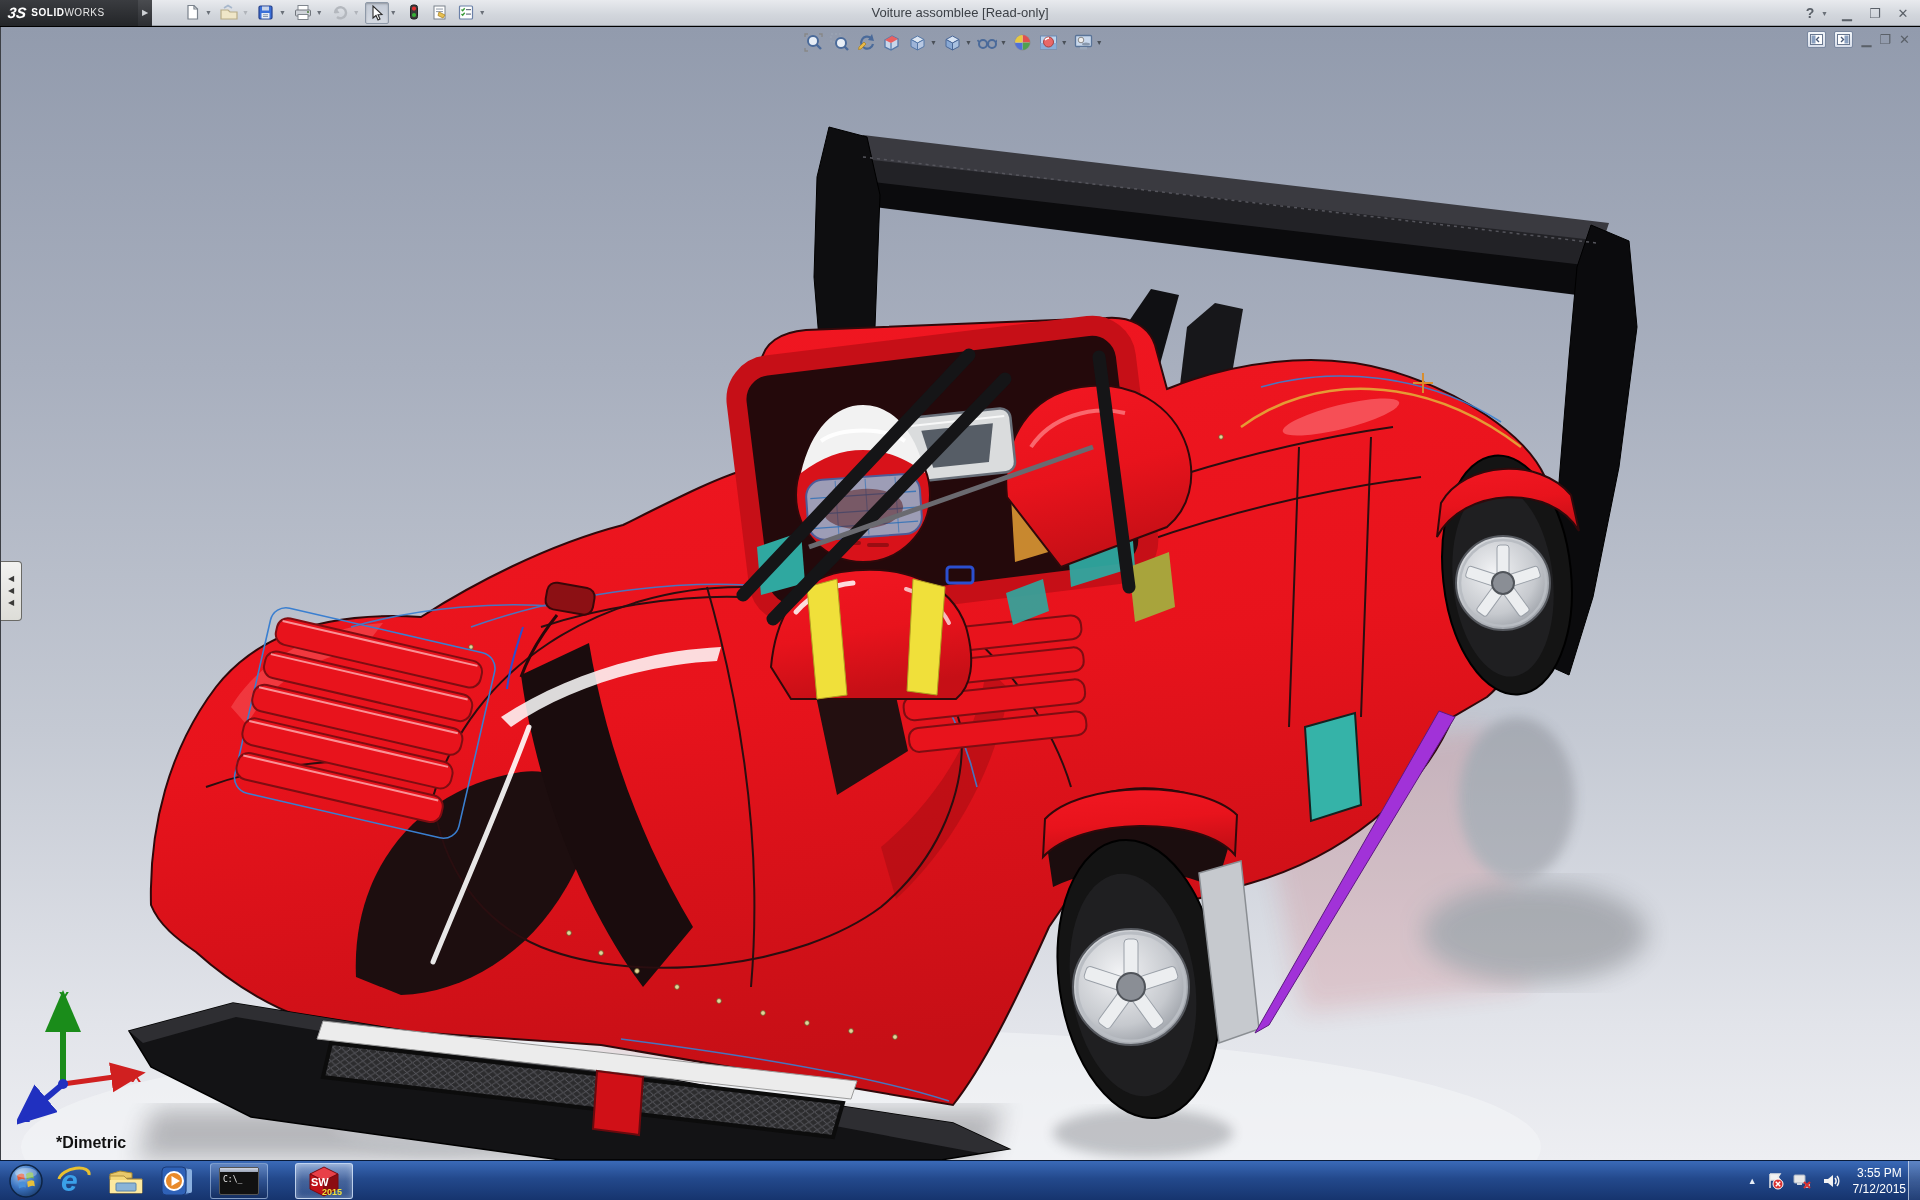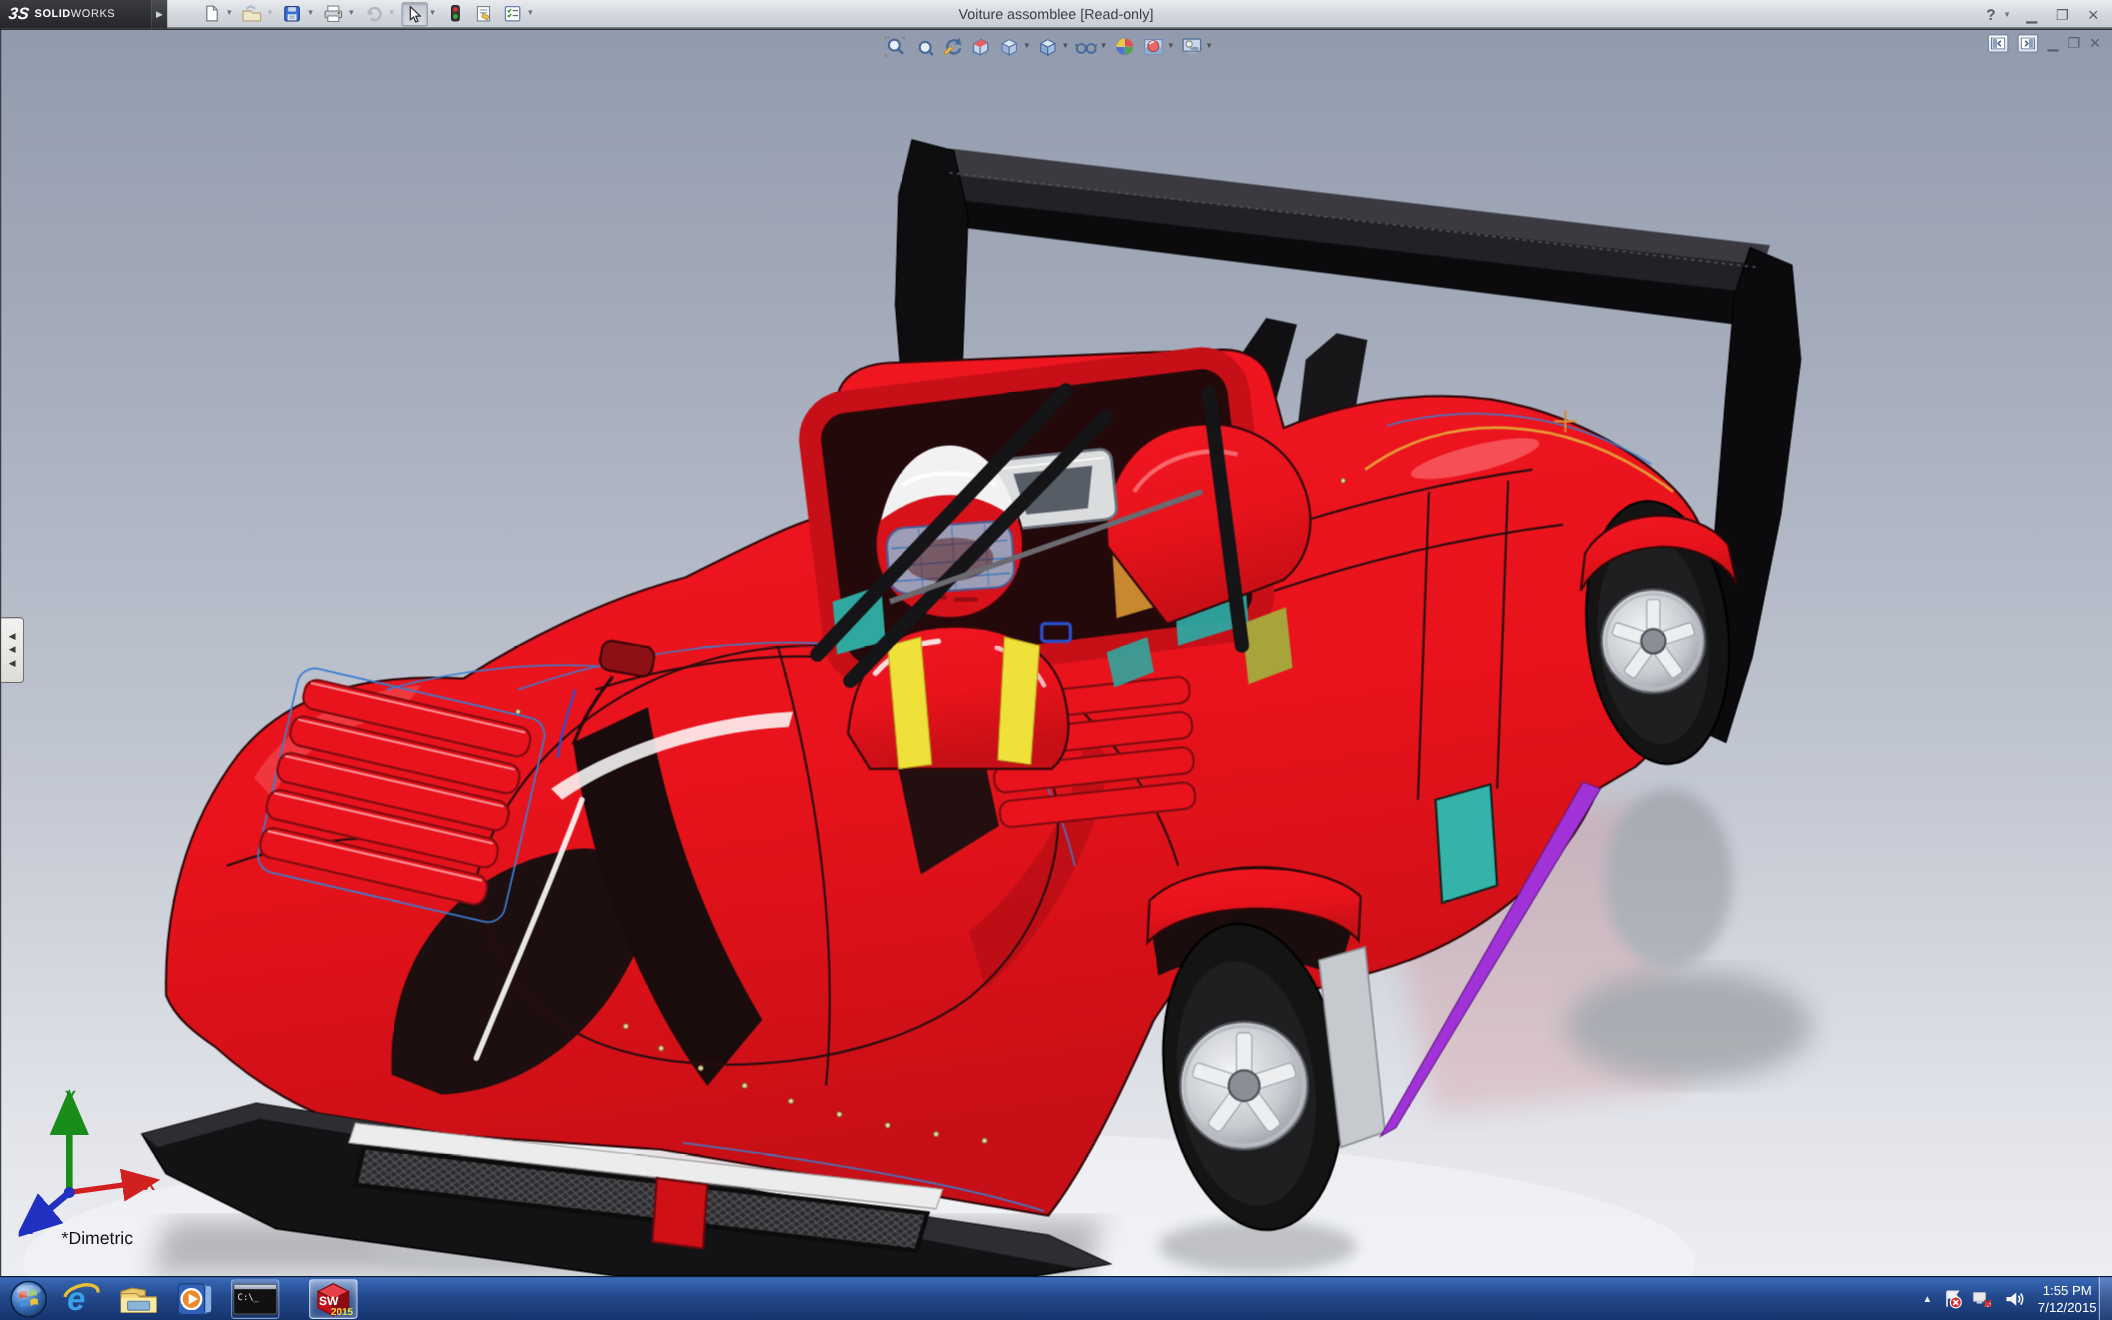--- a/index.html
+++ b/index.html
@@ -45,31 +45,31 @@
   .pane-btn{width:19px;height:17px;border:1px solid #7a88a0;border-radius:2px;
     background:linear-gradient(#f2f5f9,#d8deea);display:flex;align-items:center;justify-content:center;}
   .doc-glyph{color:#5a6068;font-size:13px;line-height:1;}
 
   
   .left-tab{position:absolute;left:0;top:534px;width:21px;height:60px;
     background:linear-gradient(#f2f2f0,#ddddd8);border:1px solid #6a6a66;border-left:none;
     border-radius:0 4px 4px 0;display:flex;flex-direction:column;align-items:center;justify-content:center;gap:4px;}
   .left-tab span{color:#3a3a38;font-size:8px;line-height:1;}
 
-  .view-label{position:absolute;left:55px;bottom:24px;font-size:16px;font-weight:normal;color:#111;}
+  .view-label{position:absolute;left:55px;bottom:8px;font-size:16px;font-weight:bold;color:#111;}
 
   .triad{position:absolute;left:16px;bottom:30px;}
 
   
   .taskbar{position:absolute;left:0;top:1160px;width:1920px;height:40px;
     background:linear-gradient(#3a6ab8 0%,#23498c 45%,#16346e 100%);
     border-top:1px solid #0a1c3a;display:flex;align-items:center;}
   .start-orb{width:44px;height:40px;display:flex;align-items:center;justify-content:center;margin-left:4px;}
   .tb-item{width:52px;height:40px;display:flex;align-items:center;justify-content:center;}
-  .tb-app{width:44px;height:36px;margin:2px 2px 2px 6px;border:1px solid rgba(180,205,240,.55);border-radius:3px;
+  .tb-app{width:58px;height:36px;margin:2px 2px 2px 6px;border:1px solid rgba(180,205,240,.55);border-radius:3px;
     background:linear-gradient(rgba(255,255,255,.22),rgba(255,255,255,.06) 50%,rgba(0,0,0,.12));
     display:flex;align-items:center;justify-content:center;}
   .tb-app.active{background:linear-gradient(rgba(255,255,255,.42),rgba(255,255,255,.16) 50%,rgba(120,160,220,.25));
     border-color:rgba(220,235,255,.8);box-shadow:inset 0 0 6px rgba(255,255,255,.35);margin-left:25px;}
   .tray{position:absolute;right:14px;top:0;height:40px;display:flex;align-items:center;gap:9px;}
   .tray-up{color:#e8eef6;font-size:9px;}
   .clock{color:#fff;font-size:12px;text-align:center;line-height:1.35;margin-left:4px;}
   .show-desktop{position:absolute;right:0;top:0;width:12px;height:40px;border-left:1px solid rgba(220,230,245,.7);
     background:linear-gradient(rgba(255,255,255,.18),rgba(255,255,255,.05));}
   .cmd-face{width:40px;height:28px;background:#111;border:1px solid #555;border-radius:2px;position:relative;}
@@ -620,20 +620,20 @@
         <rect x="1" y="3" width="11" height="8" rx="1" fill="#e8e8e8" stroke="#aab4c4"></rect>
         <rect x="4" y="11" width="5" height="2" fill="#cfd6e0"></rect>
         <path d="M12,12 h5 v4 h-5 z" fill="#b8c2d0"></path>
         <path d="M11,10 l6,6 M17,10 l-6,6" stroke="#d83030" stroke-width="2"></path>
       </svg>
       <svg width="18" height="18">
         <path d="M2,7 h4 l5,-4 v12 l-5,-4 h-4 z" fill="#f2f2f2"></path>
         <path d="M13,6 a5,5 0 0 1 0,6 M15,4 a8,8 0 0 1 0,10" fill="none" stroke="#f2f2f2" stroke-width="1.6"></path>
       </svg>
       <div class="clock">
-        <div>1:55 PM</div>
+        <div>3:55 PM</div>
         <div>7/12/2015</div>
       </div>
     </div>
     <div class="show-desktop"></div>
   </div>
 
 </div>
 
 </body></html>

